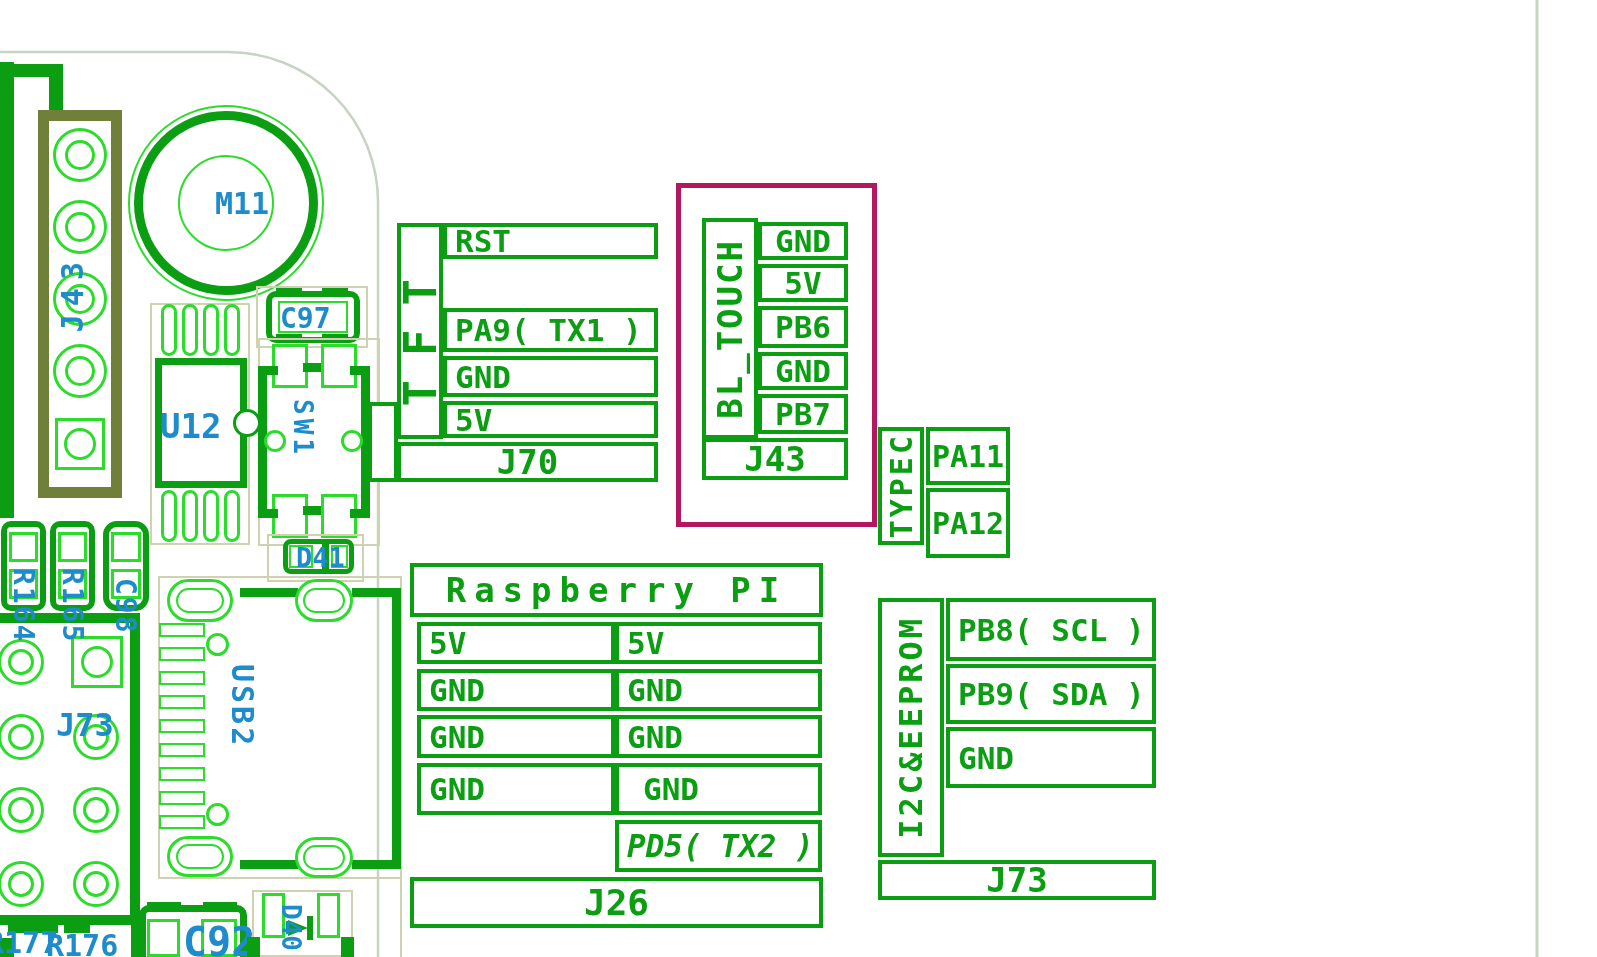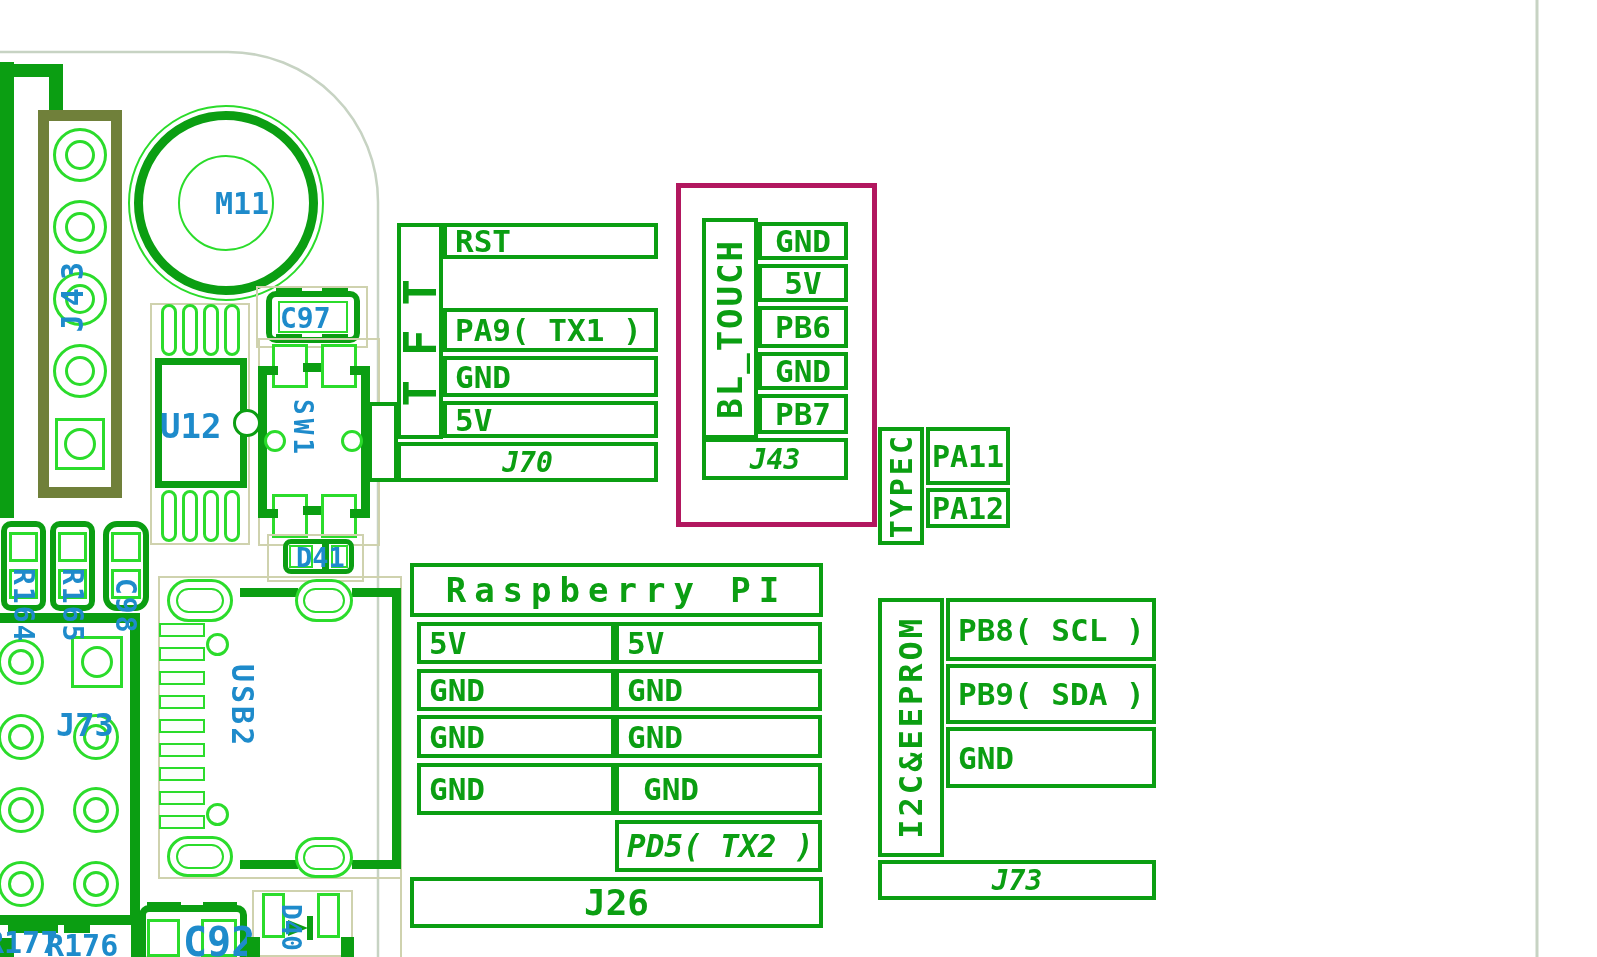--- a/index.html
+++ b/index.html
@@ -12,21 +12,21 @@
     --tan:#cfd2ae;    
   }
   html,body{margin:0;padding:0;background:#fff;}
   #stage{position:relative;width:1597px;height:957px;background:#fff;overflow:hidden;
          font-family:"DejaVu Sans Mono", monospace;}
   .abs{position:absolute;box-sizing:border-box;}
   .gb{border:4px solid var(--g);background:#fff;}
   .cell{display:flex;align-items:center;font-weight:bold;font-size:31px;color:var(--g);
         padding-left:8px;white-space:nowrap;}
   .cell.center{justify-content:center;padding-left:0;}
-  .ftr{font-size:28px;font-style:italic;}
+  .ftr{font-size:34px;}
   .vwrap{display:flex;align-items:center;justify-content:center;padding:0;}
   .vtext{writing-mode:vertical-rl;text-orientation:mixed;display:inline-block;
          font-weight:bold;color:var(--g);white-space:nowrap;}
   .vtext.up{transform:rotate(180deg);}
   .blue{color:var(--blue);font-weight:bold;white-space:nowrap;}
   .solid{background:var(--g);}
   .ring{border:3px solid var(--lg);border-radius:50%;display:flex;align-items:center;justify-content:center;background:transparent;}
   .ring i{display:block;width:52%;height:52%;border:3px solid var(--lg);border-radius:50%;}
   .sqpad{border:3px solid var(--lg);display:flex;align-items:center;justify-content:center;background:transparent;}
   .sqpad i{display:block;width:26px;height:26px;border:3px solid var(--lg);border-radius:50%;}
@@ -202,21 +202,21 @@
   <div class="abs gb cell center ftr" style="left:702px;top:438px;width:146px;height:42px;">
       <span>J43</span>
     </div>
 
   <div class="abs gb vwrap" style="left:878px;top:427px;width:46px;height:118px;">
     <span class="vtext up" style="font-size:30px;letter-spacing:3px;">TYPEC</span>
   </div>
   <div class="abs gb cell center" style="left:926px;top:427px;width:84px;height:58px;font-size:30px;">
       <span>PA11</span>
     </div>
-  <div class="abs gb cell center" style="left:926px;top:488px;width:84px;height:40px;font-size:30px;">
+  <div class="abs gb cell center" style="left:926px;top:488px;width:84px;height:70px;font-size:30px;">
       <span>PA12</span>
     </div>
 
   <div class="abs gb cell center" style="left:410px;top:563px;width:413px;height:54px;font-size:34px;letter-spacing:8px;">
       <span>Raspberry PI</span>
     </div>
   <div class="abs gb cell" style="left:417px;top:622px;width:198px;height:42px;">
       <span>5V</span>
     </div>
   <div class="abs gb cell" style="left:615px;top:622px;width:207px;height:42px;">

